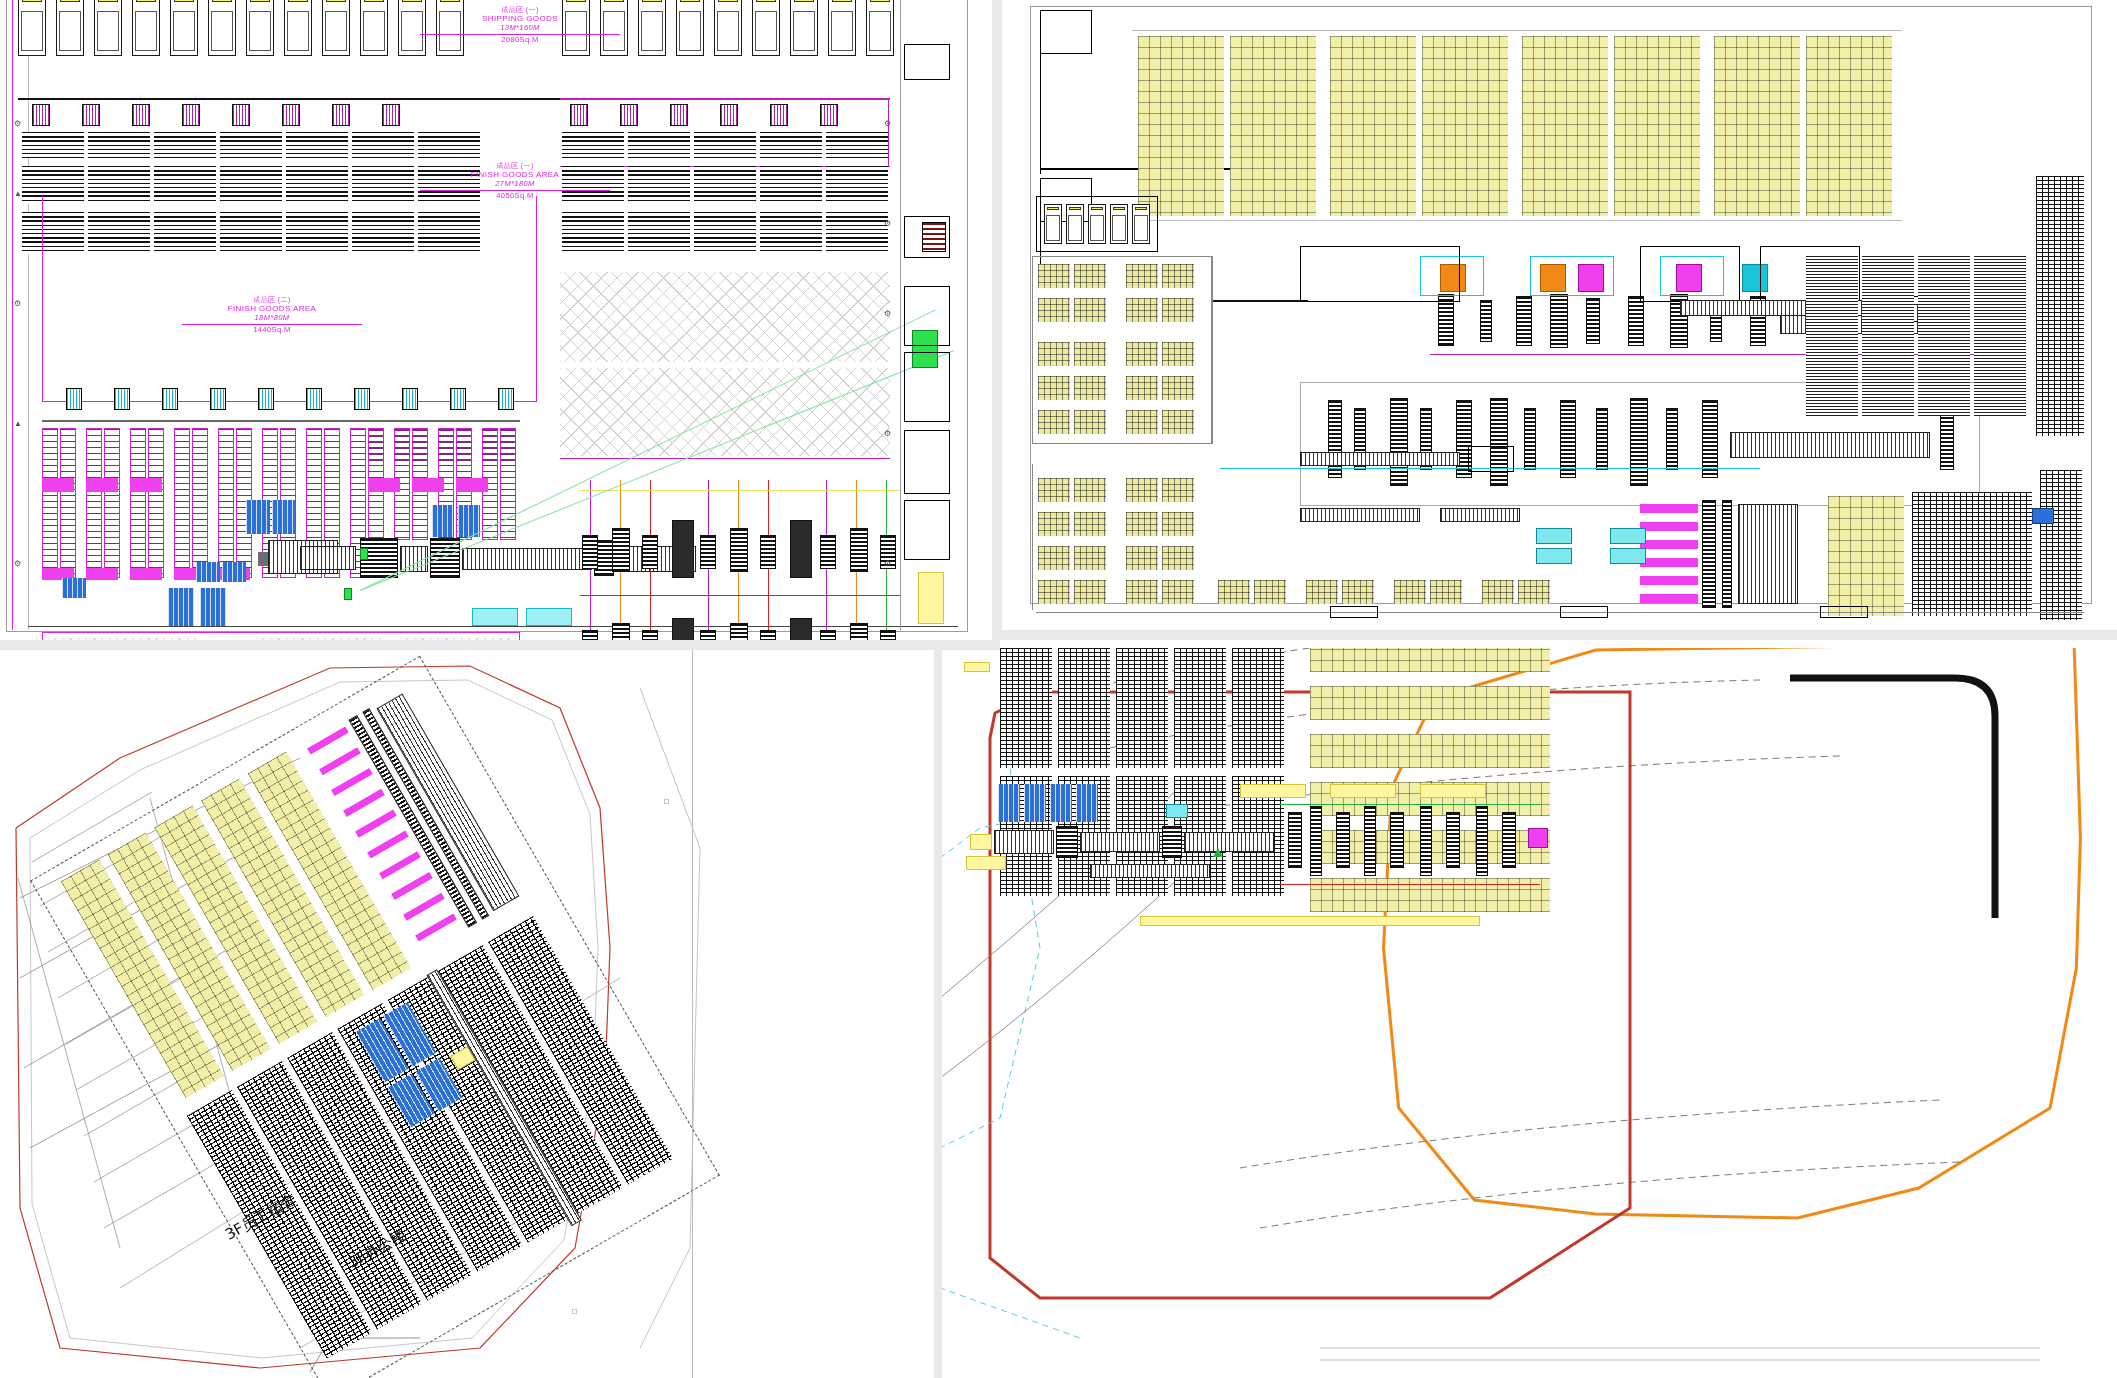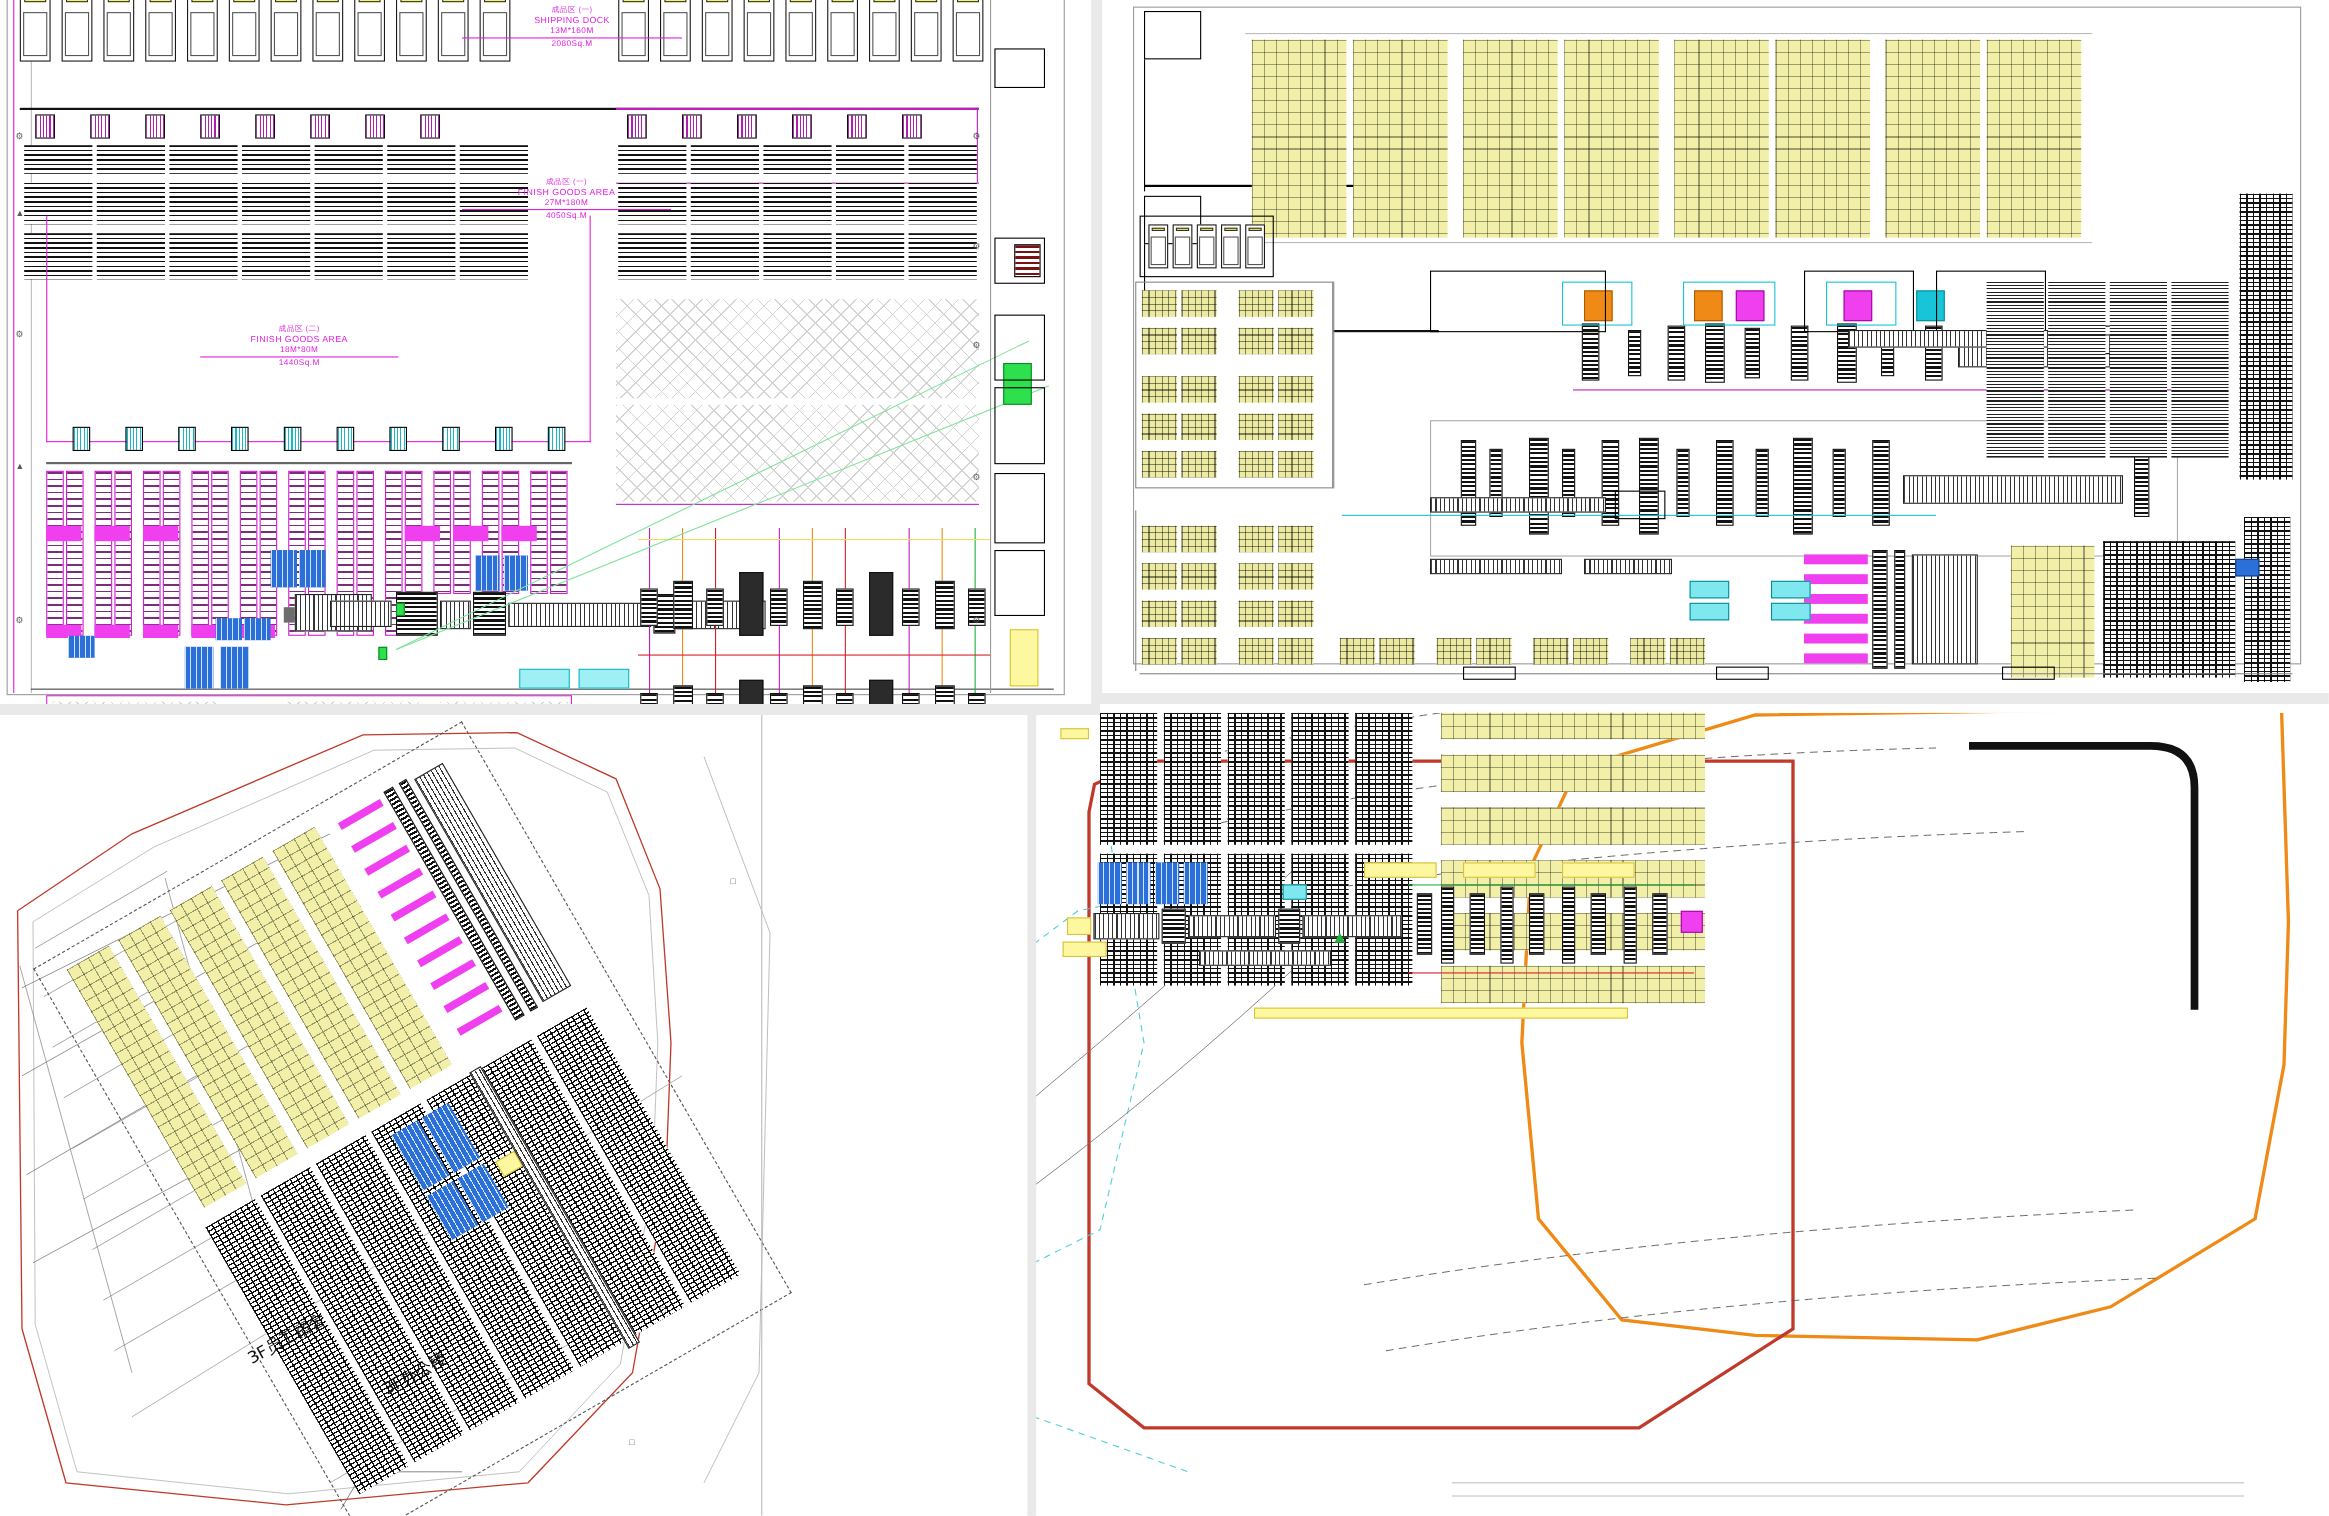--- a/index.html
+++ b/index.html
@@ -67,21 +67,21 @@
      background-image:repeating-linear-gradient(to right,#333 0 1px,transparent 1px 4px);}
   .machD{position:absolute;background:#fff;border:1px solid #111;box-sizing:border-box;
      background-image:repeating-linear-gradient(to bottom,#111 0 2px,#fff 2px 4px);}
   .machG{position:absolute;background:#6d6d6d;}
 
   
   .lbl{position:absolute;color:#e11fe1;font-family:"Liberation Sans",sans-serif;
        text-align:center;white-space:nowrap;line-height:1.18;letter-spacing:.4px;}
   .lbl .cn{font-size:7px;opacity:.92;}
   .lbl .en{font-size:8px;}
-  .lbl .dim{font-size:7.5px;}
+  .lbl .dim{font-size:7.5px;font-style:italic;}
   .lbl .area{font-size:7.5px;}
   .lbl u{display:block;height:1px;background:#e11fe1;margin:1px 0;}
 
   .tagy{position:absolute;background:#fdf7a0;border:1px solid #d8c33a;box-sizing:border-box;}
   .tagc{position:absolute;background:#9ff0f4;border:1px solid #18b8c4;box-sizing:border-box;color:#0a7d86;font-size:5px;text-align:center;}
   .symb{position:absolute;color:#555;font-size:8px;line-height:1;}
 
   .cn-big{position:absolute;color:#111;font-size:15px;font-family:"DejaVu Sans",sans-serif;white-space:nowrap;}
   .greenpt{position:absolute;width:0;height:0;border-left:5px solid transparent;border-right:5px solid transparent;border-bottom:9px solid #22b23a;}
 </style>
@@ -117,21 +117,21 @@
       <div class="truck" style="left:676px;top:-6px;width:28px;height:62px;"></div>
       <div class="truck" style="left:714px;top:-6px;width:28px;height:62px;"></div>
       <div class="truck" style="left:752px;top:-6px;width:28px;height:62px;"></div>
       <div class="truck" style="left:790px;top:-6px;width:28px;height:62px;"></div>
       <div class="truck" style="left:828px;top:-6px;width:28px;height:62px;"></div>
       <div class="truck" style="left:866px;top:-6px;width:28px;height:62px;"></div>
     </div>
 
     <div class="lbl" style="left:420px;top:6px;width:200px;">
       <div class="cn">成品区 (一)</div>
-      <div class="en">SHIPPING DOCK</div>
+      <div class="en">SHIPPING GOODS</div>
       <div class="dim">13M*160M</div>
       <u></u>
       <div class="area">2080Sq.M</div>
     </div>
 
     <div class="ln hl" style="left:18px;top:98px;width:872px;height:2px;background:#111;"></div>
     <div class="ln hl" style="left:560px;top:98px;width:330px;height:2px;background:#c01fc0;"></div>
     <div class="ln vl" style="left:888px;top:98px;height:68px;background:#c01fc0;"></div>
     <div class="ln hl" style="left:560px;top:166px;width:330px;background:#c01fc0;"></div>
 

